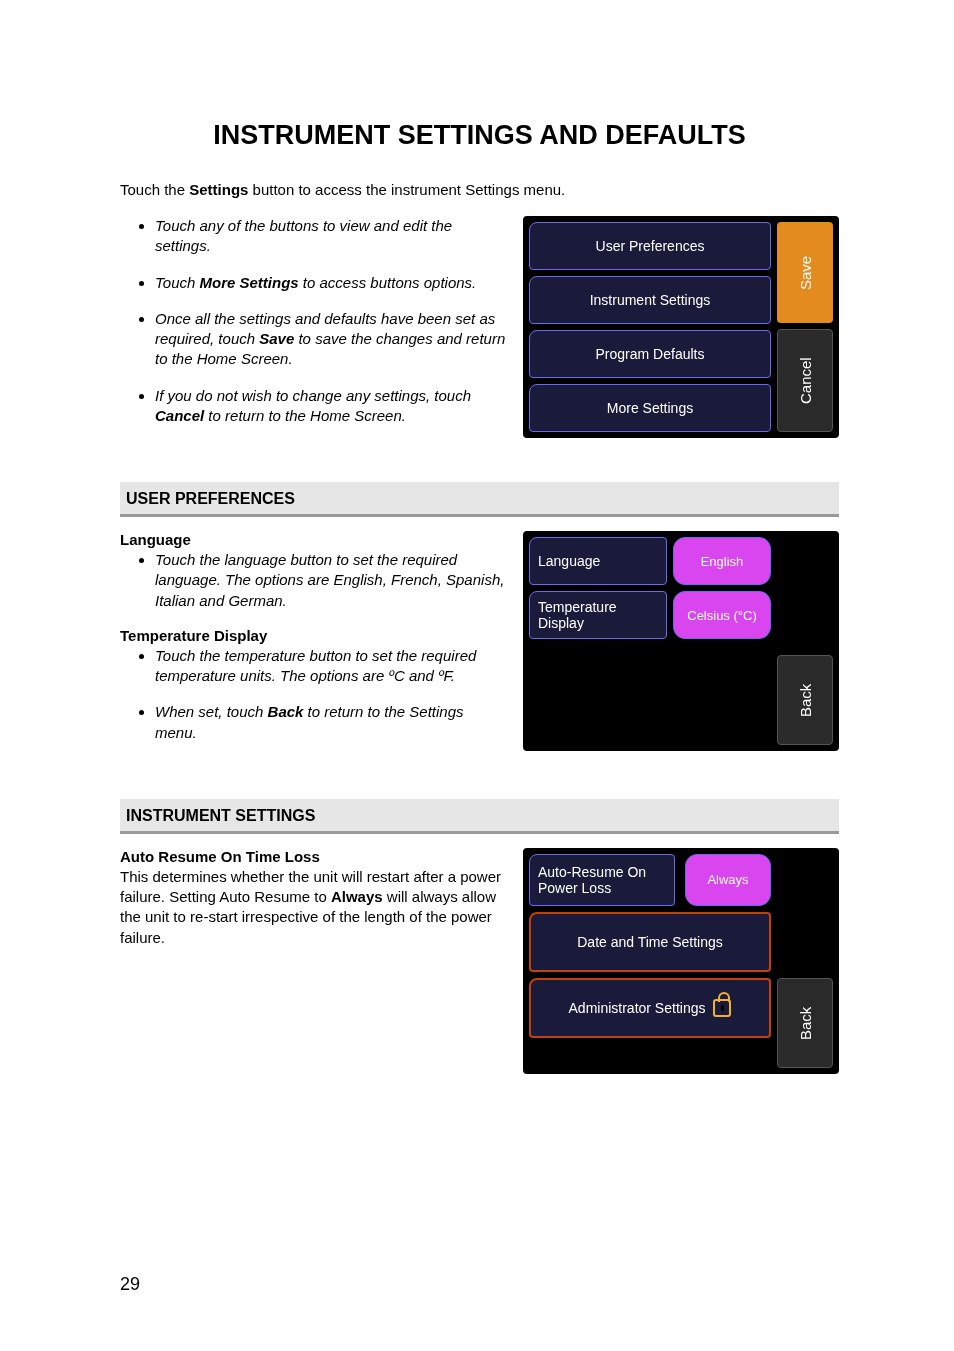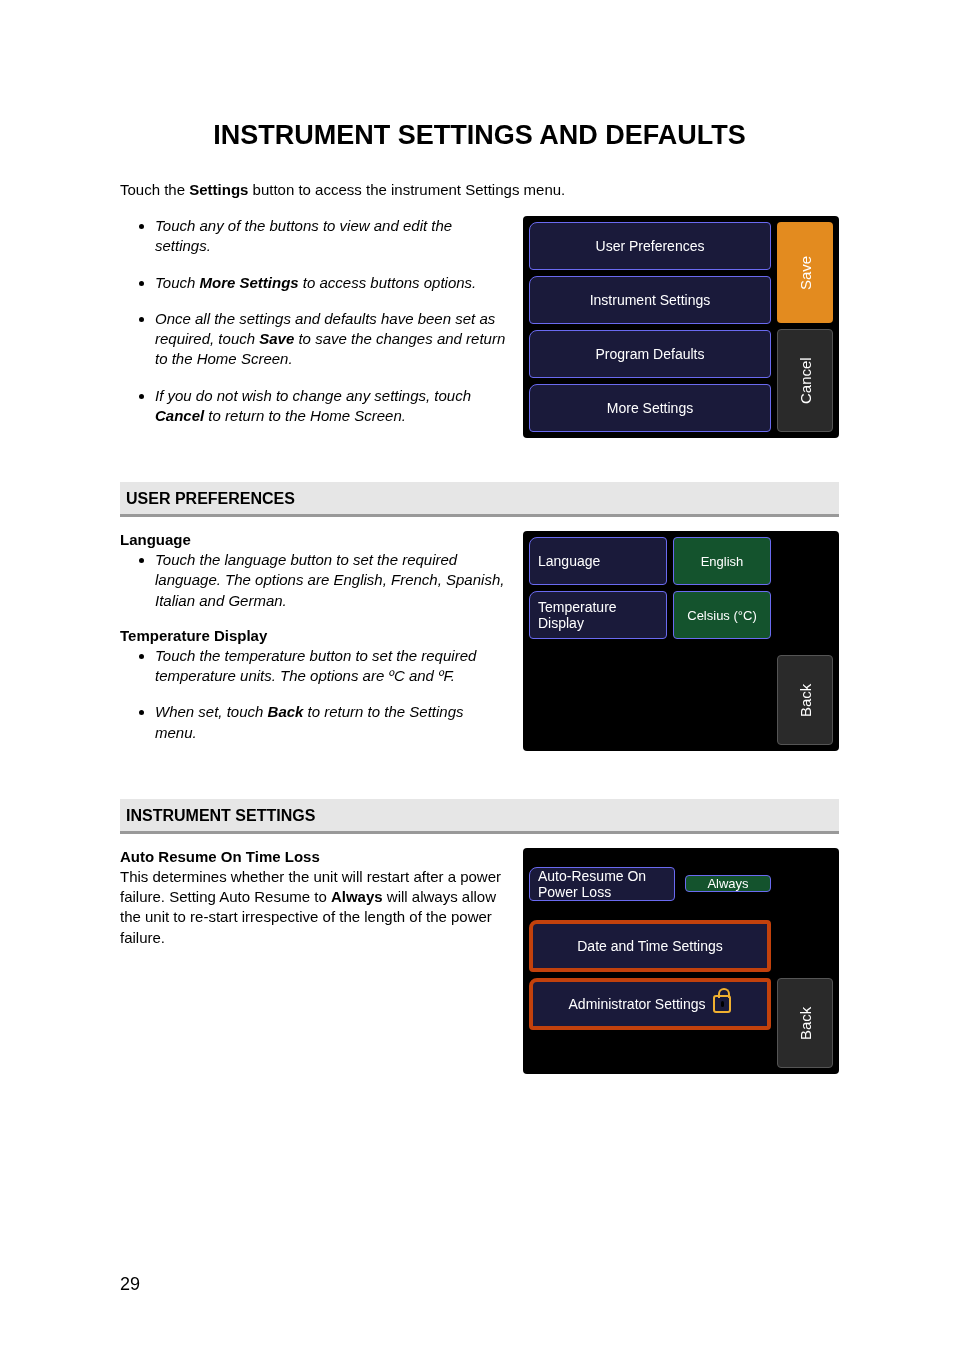--- a/index.html
+++ b/index.html
@@ -93,42 +93,42 @@
     border-radius: 8px 4px 4px 4px;
     color: #fff;
     font-size: 14px;
     display: flex;
     align-items: center;
     padding-left: 8px;
     line-height: 1.15;
   }
   .pref-val {
     width: 98px;
-    background: #14532d;
+    background: #d946ef;
     border: 1px solid #6a6af0;
-    border-radius: 4px;
+    border-radius: 12px;
     color: #fff;
     font-size: 13px;
     display: flex;
     align-items: center;
     justify-content: center;
   }
 
   
-  .is-row1 { display: flex; gap: 10px; height: 60px; align-items: center; }
+  .is-row1 { display: flex; gap: 10px; height: 52px; }
   .is-btn  {
     background: #1a1a3a;
-    border: 4px solid #c2410c;
+    border: 2px solid #c2410c;
     border-radius: 8px 4px 4px 4px;
     color: #fff;
     font-size: 14px;
     display: flex;
     align-items: center;
     justify-content: center;
-    height: 52px;
+    height: 60px;
     gap: 8px;
   }
 
   .lock-icon {
     width: 18px; height: 18px;
     border: 2px solid #f0b030;
     border-radius: 3px;
     position: relative;
     display: inline-block;
   }

